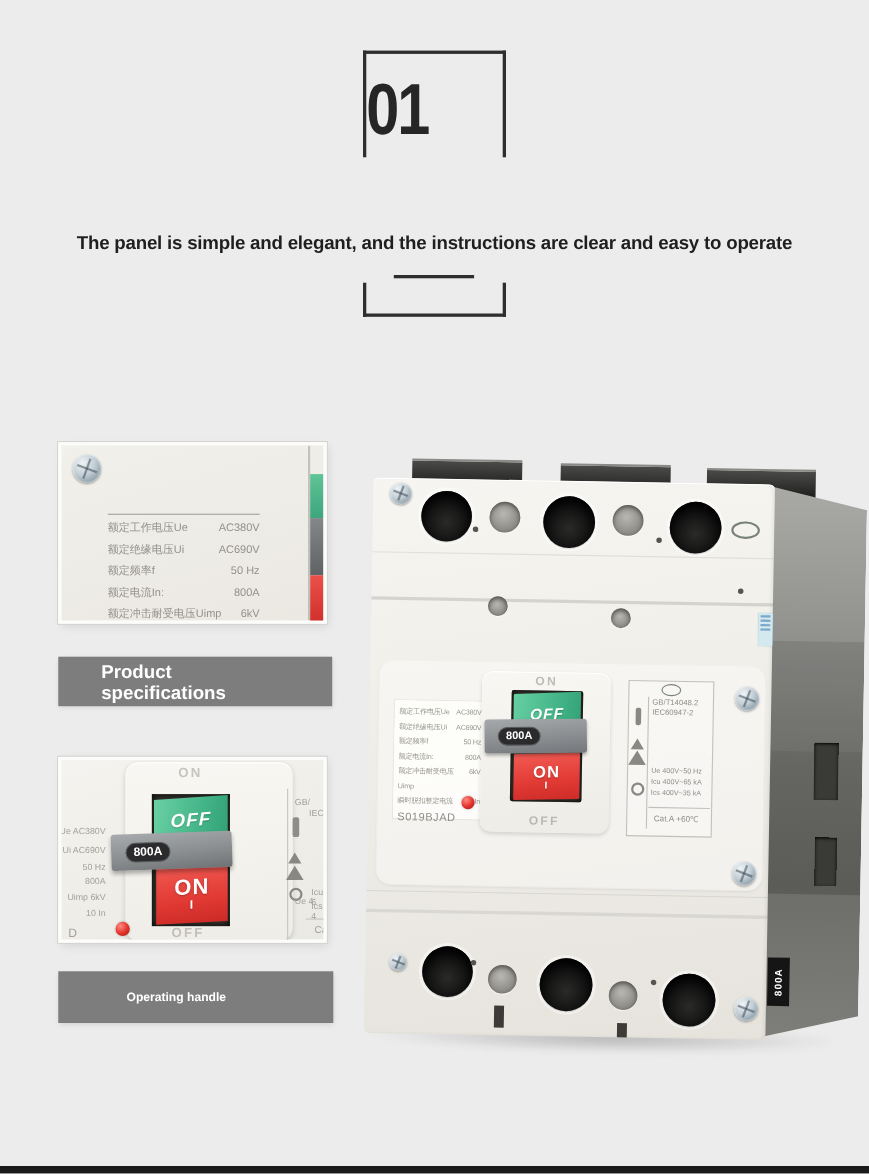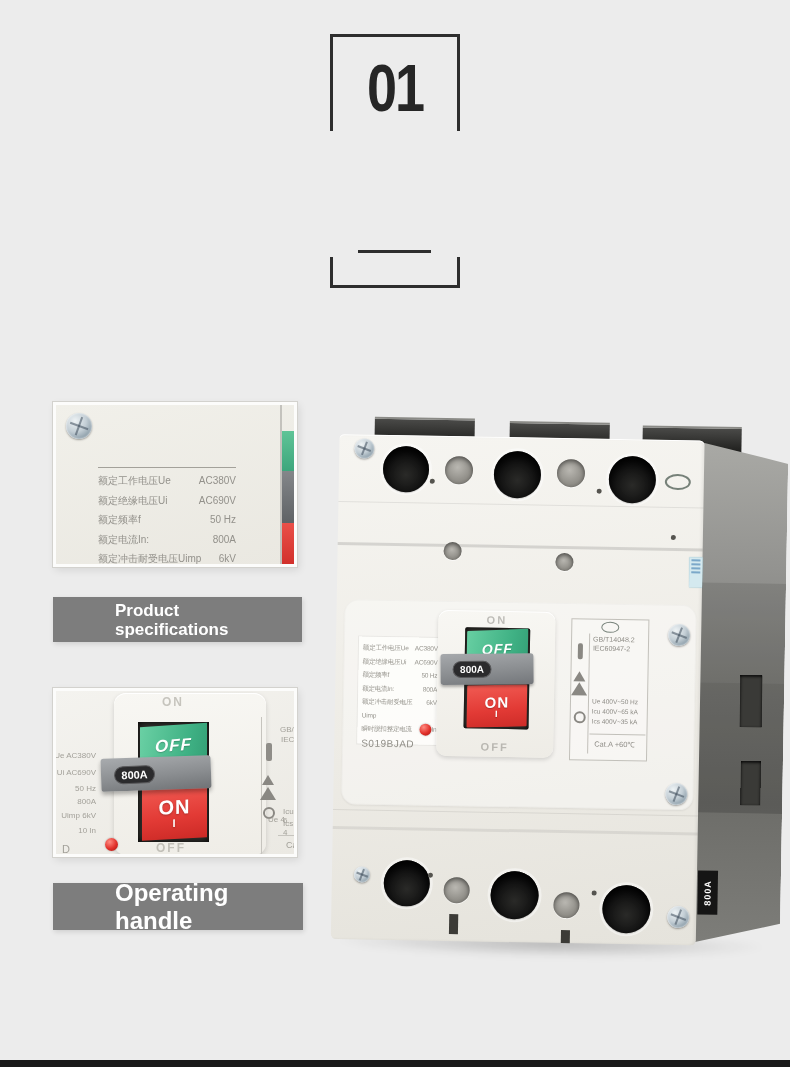--- a/index.html
+++ b/index.html
@@ -1,40 +1,40 @@
 <!DOCTYPE html>
 <html><head>
 <meta charset="utf-8">
 <style>
   html,body{margin:0;padding:0;}
   body{font-family:"Liberation Sans", sans-serif; background:#dddddd;}
   .page{position:relative; width:790px; height:1067px; margin:0 auto; background:#ececec; overflow:hidden;}
   .abs{position:absolute;}
 
   
-  .orn-top{left:330px; top:34px; width:130px; height:97px;
+  .orn-top{left:330px; top:46px; width:130px; height:97px;
     border-top:3px solid #2e2e2e; border-left:3px solid #2e2e2e; border-right:3px solid #2e2e2e;
-    display:flex; align-items:center; justify-content:center; box-sizing:border-box;}
+    display:flex; align-items:center; box-sizing:border-box;}
   .orn-num{font-size:54px; font-weight:bold; color:#262626; letter-spacing:-2px; transform:scaleY(1.22); margin-top:8px;}
   .main-title{left:0; top:150px; width:790px; text-align:center; font-size:41px; font-weight:bold;
     color:#2c2c2c; letter-spacing:-1.5px; margin:0;}
   .sub-title{left:0; top:211px; width:790px; text-align:center; font-size:17px; font-weight:bold;
     color:#1f1f1f; letter-spacing:-0.2px; margin:0;}
   .orn-dash{left:358px; top:250px; width:73px; height:3px; background:#2e2e2e;}
   .orn-bottom{left:330px; top:257px; width:130px; height:31px; box-sizing:border-box;
     border-bottom:3px solid #2e2e2e; border-left:3px solid #2e2e2e; border-right:3px solid #2e2e2e;}
 
   
   .photo{background:#f2f1ec; border:3px solid #fcfcfb; box-shadow:0 0 0 1px #d3d2ce, 2px 3px 8px rgba(0,0,0,.10); box-sizing:border-box; overflow:hidden;}
   .photo-spec{left:53px; top:402px; width:244px; height:165px; background:linear-gradient(165deg,#f1f0ea,#eae8e1);}
   .photo-handle{left:53px; top:688px; width:244px; height:169px; background:linear-gradient(160deg,#f4f3ef,#ebe9e3);}
   .callout{background:#7d7d7d; color:#ffffff; font-weight:bold; display:flex; align-items:center; box-shadow:1px 2px 5px rgba(0,0,0,.12);}
   .callout-1{left:53px; top:597px; width:249px; height:45px; font-size:17px; line-height:19px;}
-  .callout-1 .lbl{padding-left:62px; width:125px;}
-  .callout-2{left:53px; top:883px; width:250px; height:47px; font-size:24px;}
+  .callout-1 .lbl{padding-left:39px; width:125px;}
+  .callout-2{left:53px; top:883px; width:250px; height:47px; font-size:11px;}
   .callout-2 .lbl{padding-left:62px;}
 
   
   .screw{border-radius:50%; background:radial-gradient(circle at 35% 30%, #eef3f5 0%, #c3ced5 45%, #8fa0ab 75%, #6f7f8a 100%); box-shadow:0 1px 2px rgba(0,0,0,.35), inset 0 0 2px #fff;}
   .screw::before,.screw::after{content:""; position:absolute; background:rgba(60,75,90,.55); left:50%; top:50%;}
   .screw::before{width:72%; height:2px; transform:translate(-50%,-50%) rotate(20deg);}
   .screw::after{width:2px; height:72%; transform:translate(-50%,-50%) rotate(20deg);}
   .hole-big{border-radius:50%; background:radial-gradient(circle at 50% 62%, #2a2a28 0%, #101010 55%, #000 100%); box-shadow:0 0 0 3px rgba(255,255,255,.45), inset 0 5px 9px rgba(0,0,0,.9), 0 1px 1px rgba(0,0,0,.25);}
   .hole-sm{border-radius:50%; background:radial-gradient(circle at 45% 40%, #b9b7b1 0%, #908e88 60%, #6e6c67 100%); box-shadow:inset 0 2px 4px rgba(0,0,0,.45), 0 1px 0 rgba(255,255,255,.6);}
   .dot{border-radius:50%; background:#55544f;}
@@ -123,20 +123,21 @@
   .hairline-v{width:1px; background:#c6c4be;}
 </style>
 </head>
 <body>
 
 <div class="page">
 
   <div class="abs orn-top">
     <div class="orn-num">01</div>
   </div>
+  <p class="abs sub-title">The panel is simple and elegant, and the instructions are clear and easy to operate</p>
   <div class="abs orn-dash"></div>
   <div class="abs orn-bottom"></div>
 
   <div class="abs photo photo-spec">
     <div class="abs screw" style="left:10px; top:8px; width:26px; height:26px;"></div>
     <div class="abs rule-lg"></div>
     <div class="abs spec-rows-lg">
       <div class="spec-row">
           <span>额定工作电压Ue</span>
           <span>AC380V</span>
@@ -189,21 +190,21 @@
     <div class="abs ph2-left-txt" style="left:-2px; top:77px;">Ui AC690V</div>
     <div class="abs ph2-left-txt" style="left:-2px; top:93px;">50 Hz</div>
     <div class="abs ph2-left-txt" style="left:-2px; top:106px;">800A</div>
     <div class="abs ph2-left-txt" style="left:-2px; top:120px;">Uimp 6kV</div>
     <div class="abs ph2-left-txt" style="left:-2px; top:135px;">10 In</div>
     <div class="abs red-dot" style="left:49px; top:147px; width:13px; height:13px;"></div>
     <div class="abs ph2-left-txt" style="left:-28px; top:152px; font-size:11px;">D</div>
 
     <div class="abs hairline-v" style="left:205px; top:26px; height:138px;"></div>
     <div class="abs hairline-v" style="left:240px; top:20px; height:144px;"></div>
-    <div class="abs ph2-right-txt" style="left:224px; top:34px;">GB/</div>
+    <div class="abs ph2-right-txt" style="left:212px; top:34px;">GB/</div>
     <div class="abs ph2-right-txt" style="left:225px; top:44px;">IEC6</div>
     <div class="abs" style="left:210px; top:52px; width:6px; height:18px; background:#8f8d88; border-radius:2px;"></div>
     <div class="abs tri" style="left:206px; top:84px;"></div>
     <div class="abs tri tri2" style="left:204px; top:96px;"></div>
     <div class="abs sym-circle" style="left:207px; top:116px; position:absolute;"></div>
     <div class="abs ph2-right-txt" style="left:212px; top:104px;margin-top:20px;">Ue 4</div>
     <div class="abs ph2-right-txt" style="left:227px; top:116px;">Icu 6</div>
     <div class="abs ph2-right-txt" style="left:227px; top:128px;">Ics 4</div>
     <div class="abs" style="left:222px; top:144px; width:22px; height:1px; background:#c6c4be;"></div>
     <div class="abs ph2-right-txt" style="left:230px; top:149px; font-size:9px;">Ca</div>

